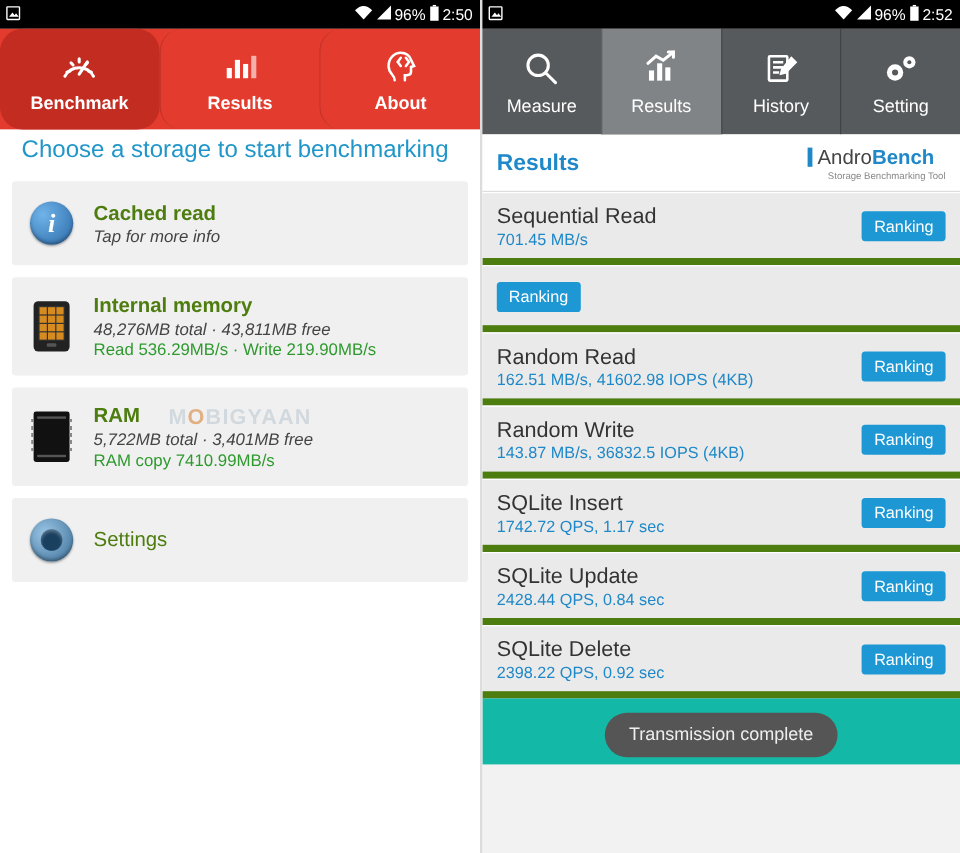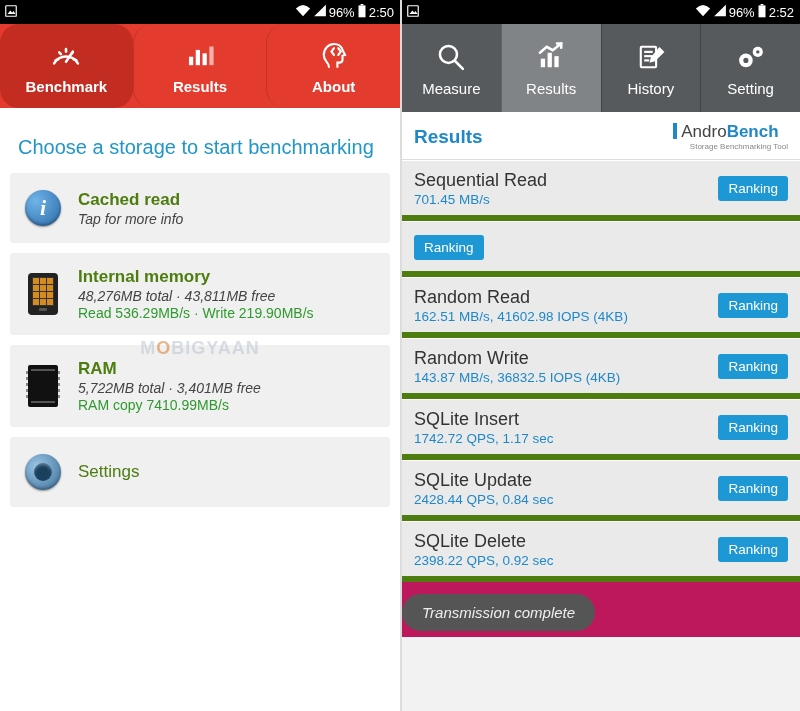--- a/index.html
+++ b/index.html
@@ -53,21 +53,21 @@
     position: relative;
     border-radius: 19px;
   }
   .red-tab.active { background: #c32c20; }
   .red-tab + .red-tab { border-left: 1px solid rgba(0,0,0,0.15); }
 
   .left-body { flex: 1; background: #fff; padding: 0; overflow: hidden; }
   .left-heading {
     color: #2196c9;
     font-size: 20px;
-    padding: 28px 18px 14px;
+    padding: 6px 18px 14px;
     font-weight: 400;
   }
   .card {
     background: #f0f0f0;
     margin: 0 10px 10px;
     border-radius: 3px;
     display: flex;
     align-items: center;
     padding: 14px 12px;
     gap: 14px;
@@ -151,21 +151,21 @@
     display:flex; align-items:center; justify-content:space-between;
     min-height:56px;
   }
   .row .left { flex:1; }
   .row-title { font-size:18px; color:#333; }
   .row-sub { color:#1e88c8; font-size:13.5px; margin-top:1px; }
   .ranking-btn {
     background:#1e98d4; color:#fff; font-size:13.5px;
     padding:5px 10px; border-radius:3px; border:none;
   }
-  .toast-wrap { display:flex; padding:12px 0 6px; background:#be185d;font-style:italic; }
+  .toast-wrap { display:flex; justify-content:center; padding:12px 0 6px; background:#14b8a6; }
   .toast {
     background:#555; color:#eee; border-radius:20px;
     padding:10px 20px; font-size:15px;
   }
 
   
   .watermark {
     position:absolute; left:50%; top:49%; transform:translate(-50%,-50%);
     color:#b9c7d1; font-weight:700; letter-spacing:1px; font-size:18px;
     opacity:0.55; pointer-events:none;

